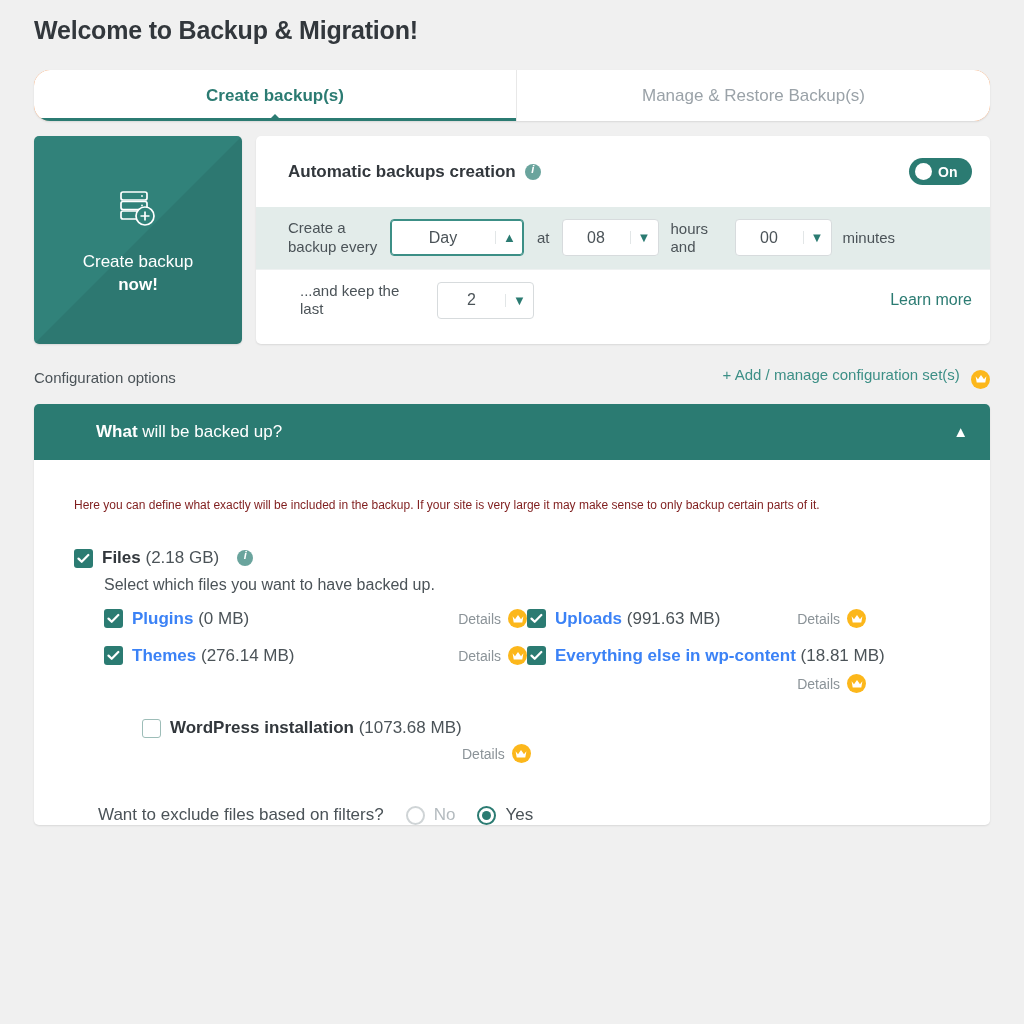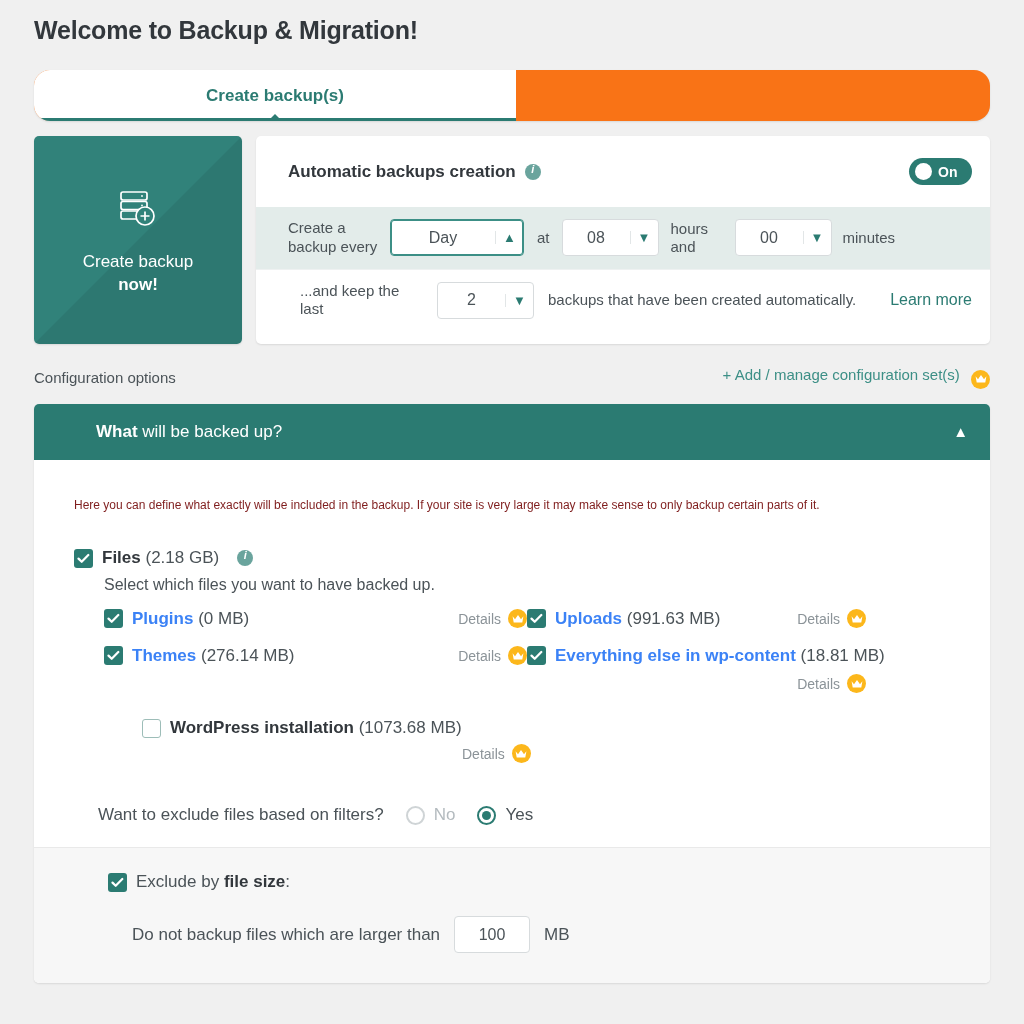--- a/index.html
+++ b/index.html
@@ -167,20 +167,23 @@
 
 <div class="page">
 
   <div class="page-title">Welcome to Backup &amp; Migration!</div>
 
   <div class="tabs">
     <div class="tab active">
       <span>Create backup(s)</span>
       <span class="pointer"></span>
     </div>
+    <div class="tab inactive">
+      <span>Manage &amp; Restore Backup(s)</span>
+    </div>
   </div>
 
   <div class="top-row">
 
     <div class="create-btn">
       <span class="ico">
         <svg width="52" height="52" viewBox="0 0 52 52" fill="none" stroke="#ffffff" stroke-width="1.7">
           <rect x="9" y="9" width="26" height="8" rx="2"></rect>
           <rect x="9" y="18.5" width="26" height="8" rx="2"></rect>
           <rect x="9" y="28" width="26" height="8" rx="2"></rect>
@@ -223,21 +226,20 @@
         </div>
         <span class="minutes">minutes</span>
       </div>
 
       <div class="keep-row">
         <span class="lead">...and keep the last</span>
         <div class="sel w-keep">
           <span class="val">2</span>
           <span class="chev">▼</span>
         </div>
-        <span class="tail">backups that have been created automatically.</span>
         <span class="learn">Learn more</span>
       </div>
 
     </div>
   </div>
 
   <div class="cfg-line">
     <span class="lbl">Configuration options</span>
     <span class="link">
       <span>+ Add / manage configuration set(s)</span>
@@ -367,32 +369,17 @@
       <div class="filter-row">
         <span class="q">Want to exclude files based on filters?</span>
         <span class="radio"></span>
         <span class="r-lbl off">No</span>
         <span class="radio on">
             <span class="dot"></span>
           </span>
         <span class="r-lbl on">Yes</span>
       </div>
 
-      <div class="excl">
-        <div class="head">
-          <span class="cb on">
-            <svg width="13" height="11" viewBox="0 0 13 11" fill="none" stroke="#fff" stroke-width="2.2" stroke-linecap="round" stroke-linejoin="round">
-                <path d="M1.5 5.6 L4.7 8.8 L11.3 2"></path>
-              </svg>
-          </span>
-          <span class="t"><span>Exclude by </span><b>file size</b><span>:</span></span>
-        </div>
-        <div class="line2">
-          <span class="t">Do not backup files which are larger than</span>
-          <span class="num-box">100</span>
-          <span class="unit">MB</span>
-        </div>
-      </div>
 
     </div>
   </div>
 
 </div>
 
 </body></html>

